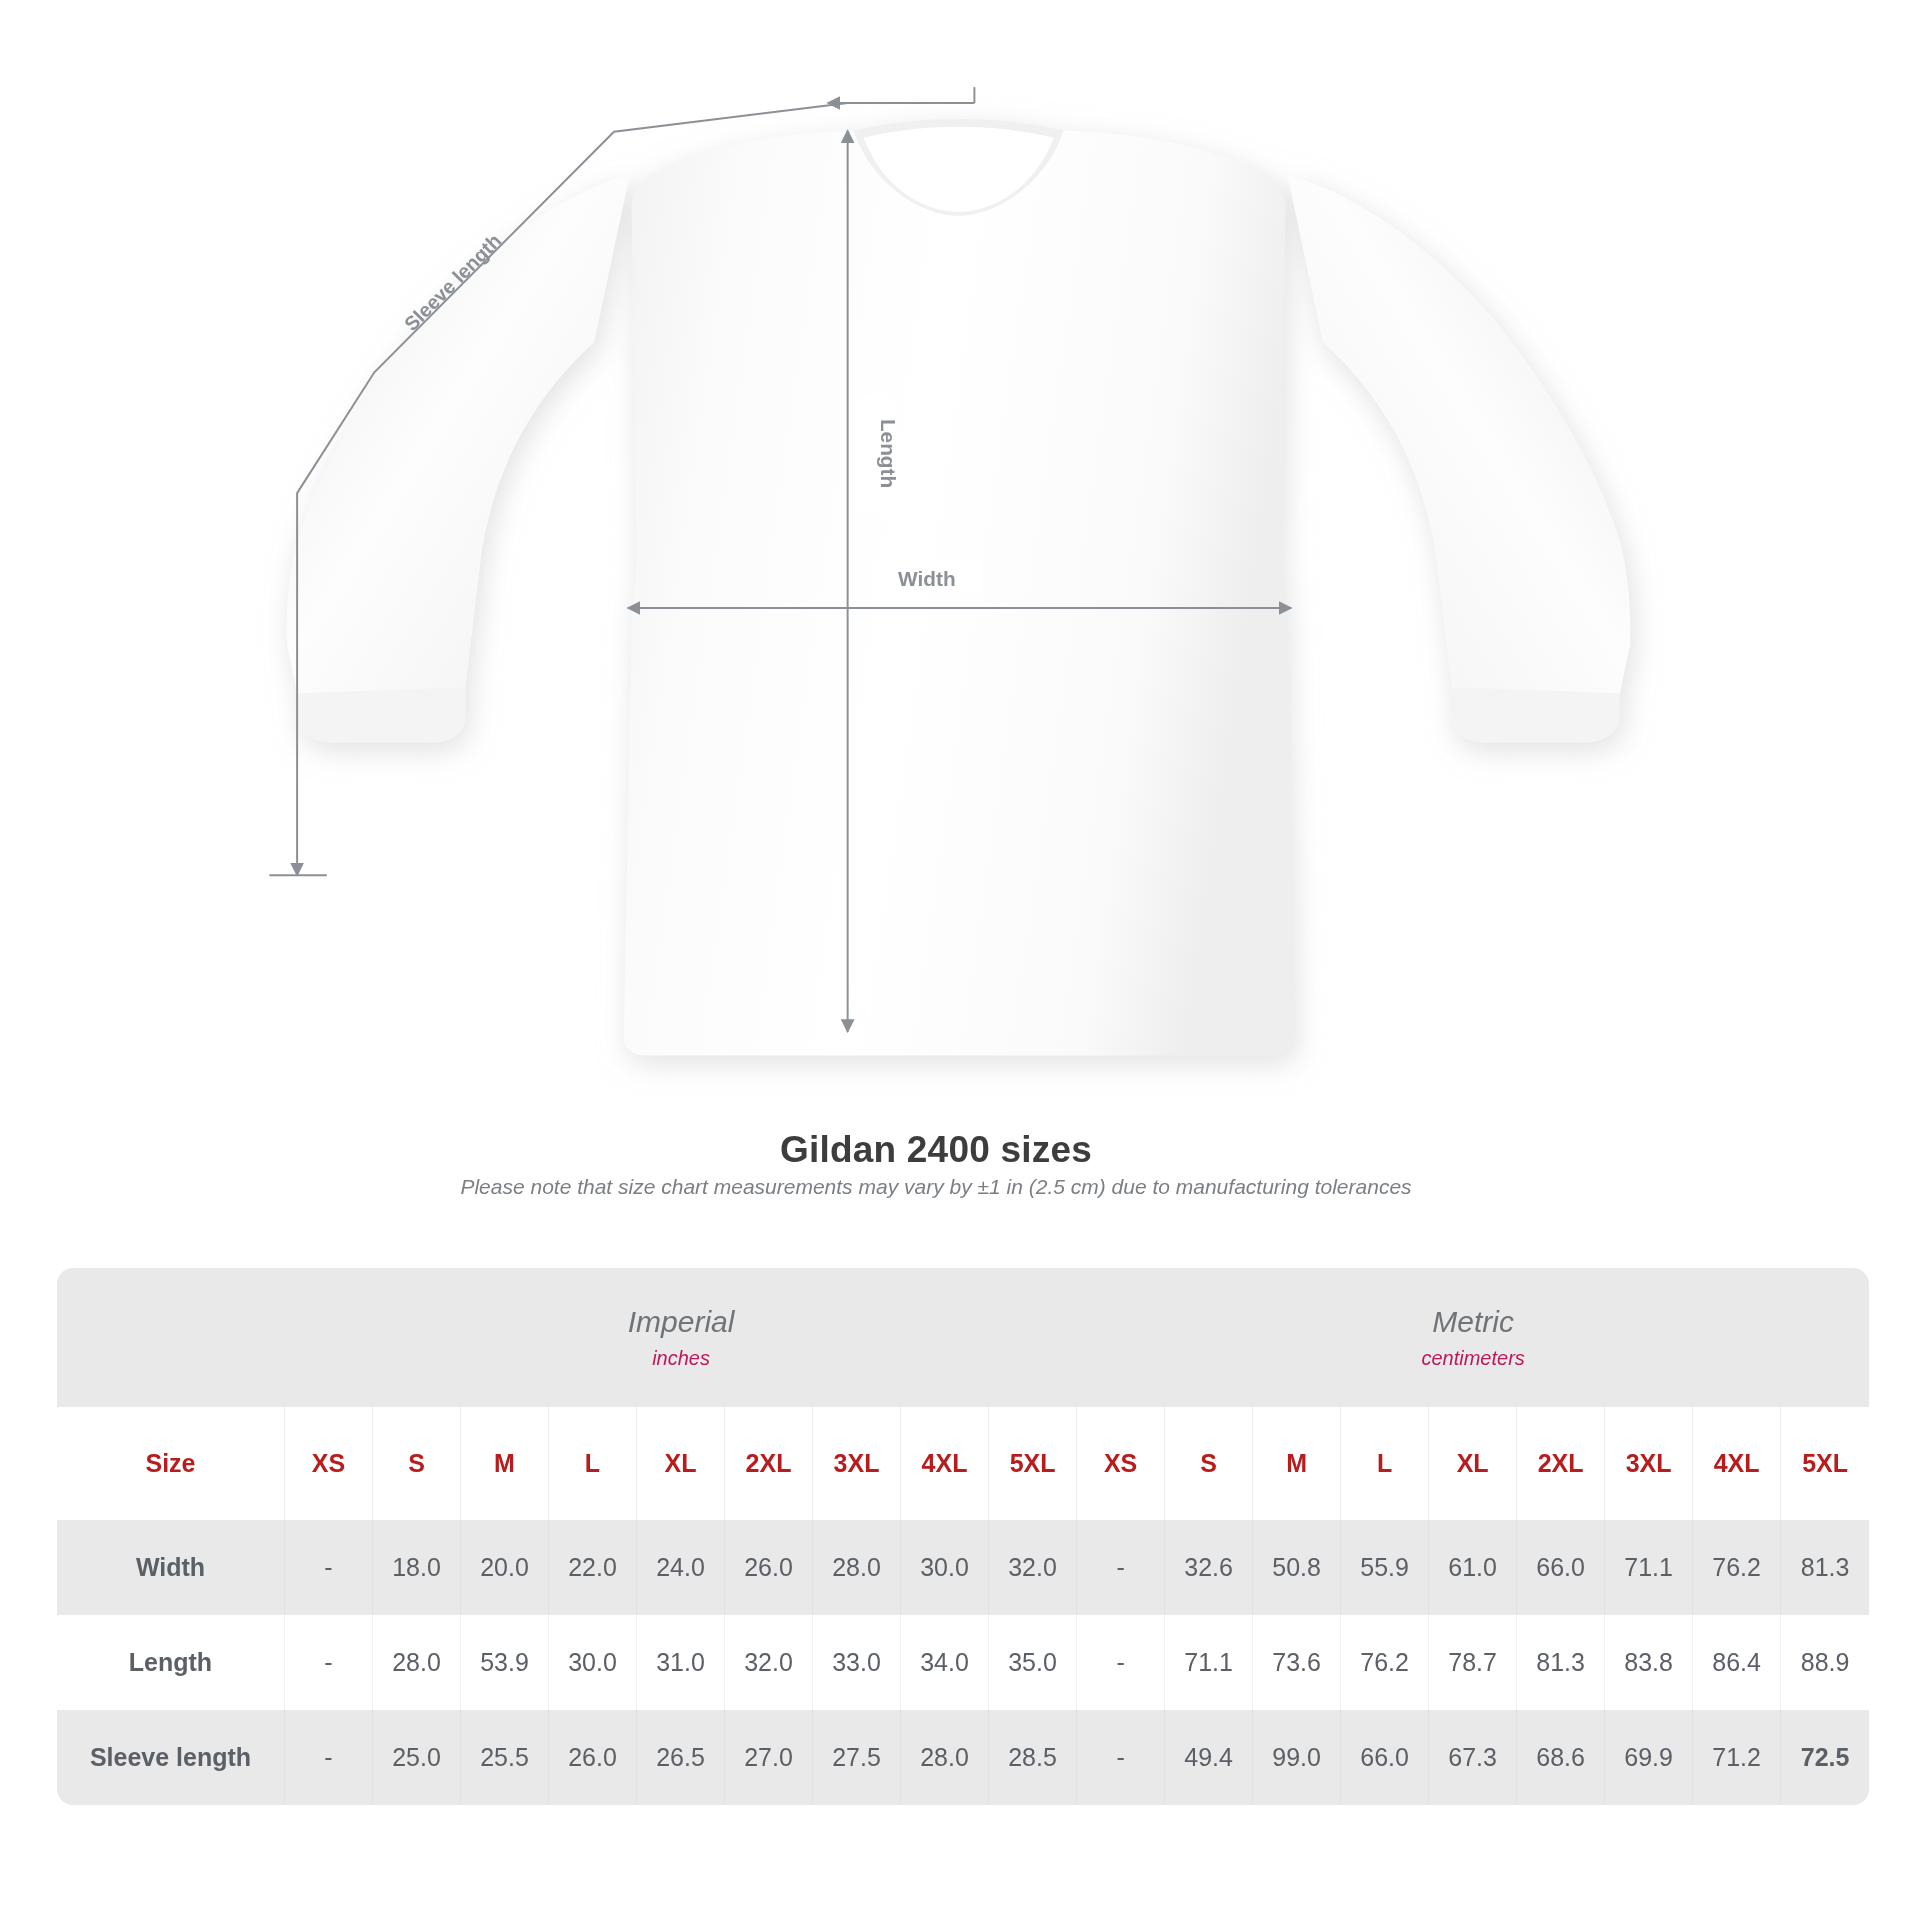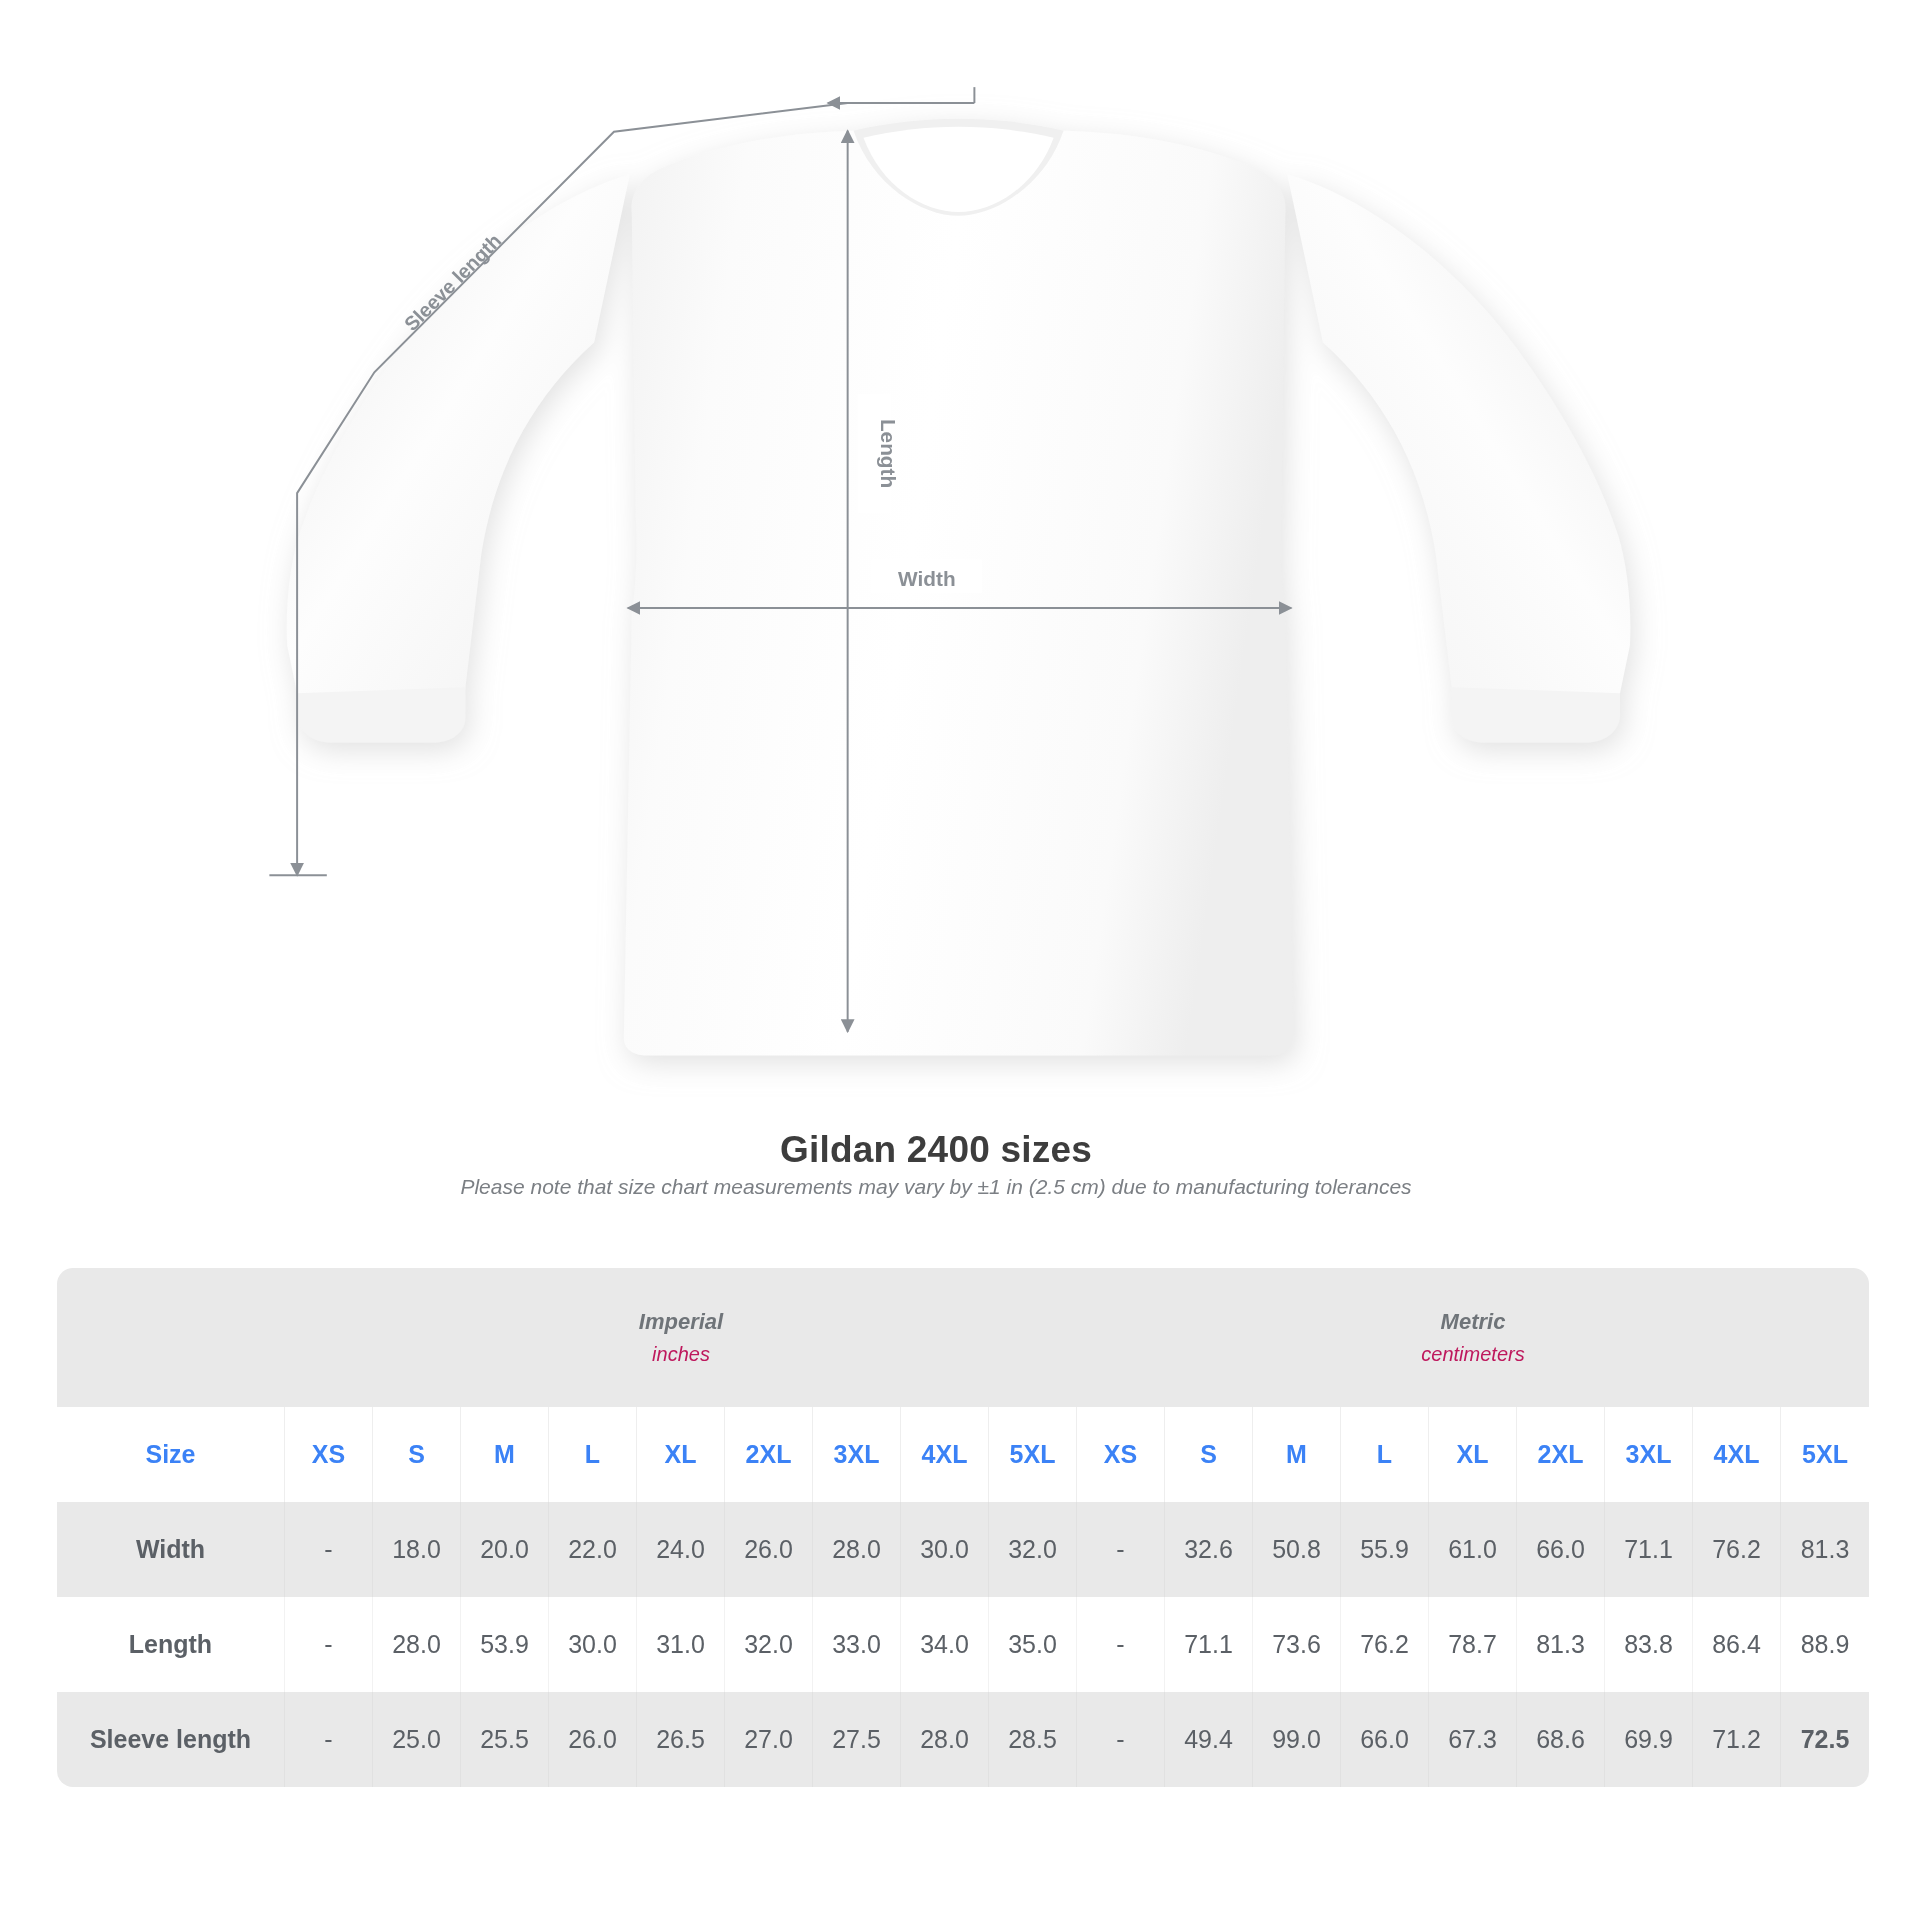--- a/index.html
+++ b/index.html
@@ -59,44 +59,44 @@
   }
   table.sizes tr.unit-row td {
     background: #e9e9e9;
     border: none;
     padding: 0;
     height: 139px;
     vertical-align: middle;
   }
   .unit-cell-inner { text-align: center; }
   .unit-name {
-    font-size: 22px;
-    font-weight: bold;
+    font-size: 30px;
+    font-weight: normal;
     font-style: italic;
     color: #6f7479;
   }
   .unit-sub {
     font-size: 20px;
     font-style: italic;
     color: #be185d;
     margin-top: 8px;
   }
   td.unit-left  { border-top-left-radius: 16px; }
   td.unit-right { border-top-right-radius: 16px; }
 
   table.sizes th, table.sizes td { padding: 0; }
 
   tr.header-row td {
     background: #ffffff;
-    height: 95px;
+    height: 113px;
     text-align: center;
     vertical-align: middle;
     font-size: 25px;
     font-weight: bold;
-    color: #3b82f6;
+    color: #b91c1c;
     border-right: 1px solid #eeeeee;
   }
   tr.header-row td:last-child { border-right: none; }
 
   tr.data-row td {
     height: 95px;
     text-align: center;
     vertical-align: middle;
     font-size: 25px;
     color: #5b6066;

